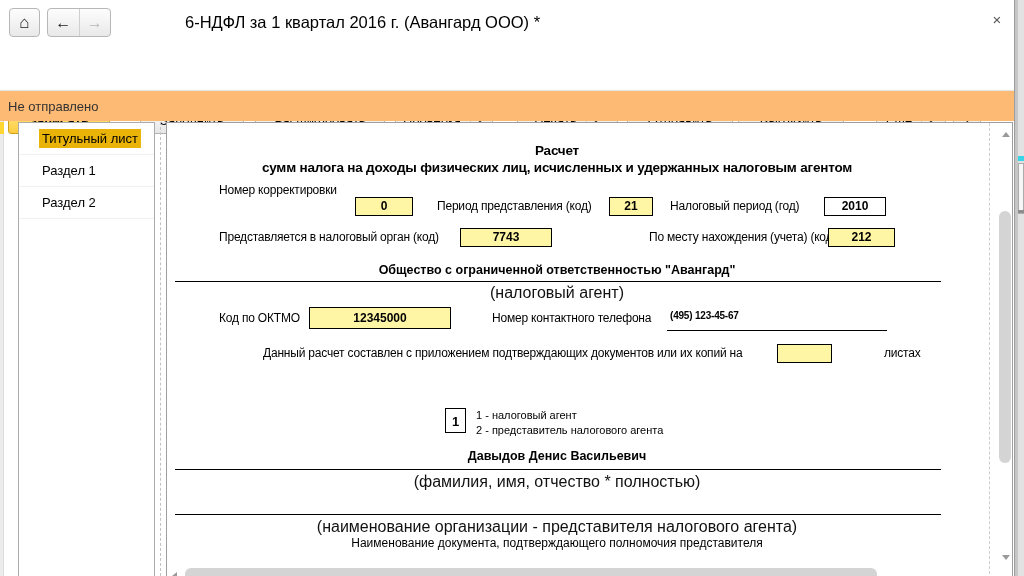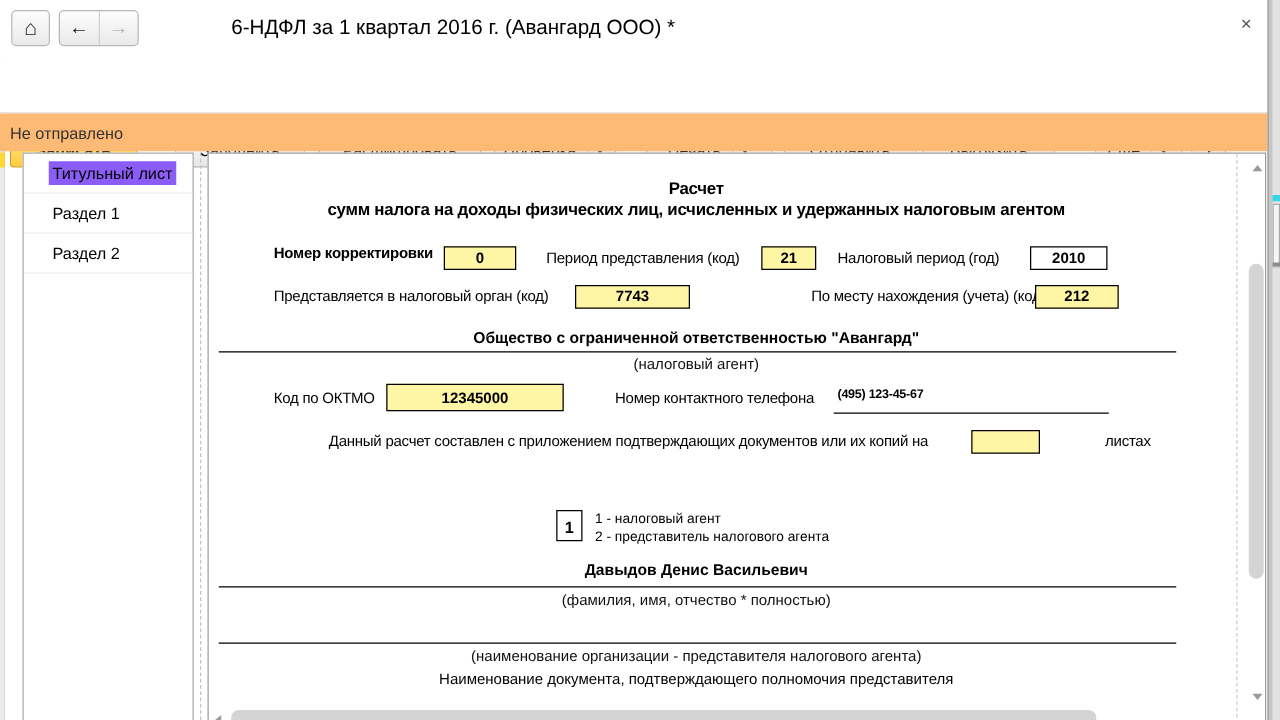--- a/index.html
+++ b/index.html
@@ -29,34 +29,34 @@
   .btn-sep { width:1px; align-self:stretch; background:#c9c9c9; margin:4px 6px 4px 9px; }
   .caret { width:0; height:0; border-left:3.5px solid transparent; border-right:3.5px solid transparent; border-top:4.5px solid #3a3a3a; margin-right:2px; }
 
   
   .statusbar { position:absolute; left:0; top:90px; width:1014px; height:31px; background:#fdba74; border-top:1px solid #e4e4e2; font-size:13px; color:#333; line-height:31px; padding-left:8px; }
 
   
   .sidebar { position:absolute; left:18px; top:122px; width:137px; height:458px; background:#fff; border:1px solid #ababab; }
   .side-item { height:32px; display:flex; align-items:center; padding-left:20px; border-bottom:1px solid #f1f1f1; font-size:13px; cursor:pointer; white-space:nowrap; }
   .side-item .hl { padding:2px 3px; }
-  .side-item.active .hl { background:#8b5cf6; }
+  .side-item.active .hl { background:#eab308; }
 
   
   .dash-left { position:absolute; left:160px; top:122px; height:454px; width:0; border-left:1px dashed #c3c3c3; }
 
   
   .form-area { position:absolute; left:166px; top:122px; width:847px; height:458px; background:#fff; border:1px solid #9e9e9e; overflow:hidden; }
   .dash-right { position:absolute; left:822px; top:0; height:100%; width:0; border-left:1px dashed #cdcdcd; }
 
   .centered { position:absolute; left:6px; width:768px; text-align:center; white-space:nowrap; }
   .flabel { position:absolute; font-size:12px; letter-spacing:-0.2px; white-space:nowrap; }
   .fbold { font-weight:bold; }
   .ftitle { font-size:13.5px; font-weight:bold; letter-spacing:-0.2px; }
-  .fcaption { font-size:12px; color:#111; }
+  .fcaption { font-size:16px; color:#111; }
   .field { position:absolute; height:19px; border:1px solid #000; background:#fff6a5; font-weight:bold; font-size:12px; text-align:center; line-height:17px; }
   .field.white { background:#fff; }
   .hline { position:absolute; height:1px; background:#000; }
   .signer-box { position:absolute; width:21px; height:25px; border:1px solid #000; font-weight:bold; font-size:13px; text-align:center; line-height:25px; background:#fff; }
   .opt { position:absolute; font-size:11px; white-space:nowrap; }
 
   
   .v-up { position:absolute; left:835px; top:9px; width:0; height:0; border-left:4px solid transparent; border-right:4px solid transparent; border-bottom:5px solid #9a9a9a; }
   .v-down { position:absolute; left:835px; top:432px; width:0; height:0; border-left:4px solid transparent; border-right:4px solid transparent; border-top:5px solid #9a9a9a; }
   .v-thumb { position:absolute; left:832px; top:88px; width:12px; height:252px; background:#d4d4d4; border-radius:6px; }
@@ -150,21 +150,21 @@
 </div>
 
 <div class="dash-left"></div>
 
 <div class="form-area">
   <div class="dash-right"></div>
 
   <div class="centered ftitle" style="top:20px;">Расчет</div>
   <div class="centered ftitle" style="top:37px;">сумм налога на доходы физических лиц, исчисленных и удержанных налоговым агентом</div>
 
-  <div class="flabel" style="left:52px; top:72px;font-weight:bold;">Номер корректировки</div>
+  <div class="flabel" style="left:52px; top:60px;">Номер корректировки</div>
   <div class="field" style="left:188px; top:74px; width:58px;">0</div>
   <div class="flabel" style="left:270px; top:76px;">Период представления (код)</div>
   <div class="field" style="left:442px; top:74px; width:44px;">21</div>
   <div class="flabel" style="left:503px; top:76px;">Налоговый период (год)</div>
   <div class="field white" style="left:657px; top:74px; width:62px;">2010</div>
 
   <div class="flabel" style="left:52px; top:107px;">Представляется в налоговый орган (код)</div>
   <div class="field" style="left:293px; top:105px; width:92px;">7743</div>
   <div class="flabel" style="left:459px; top:107px;margin-left:23px;">По месту нахождения (учета) (код)</div>
   <div class="field" style="left:661px; top:105px; width:67px;">212</div>

